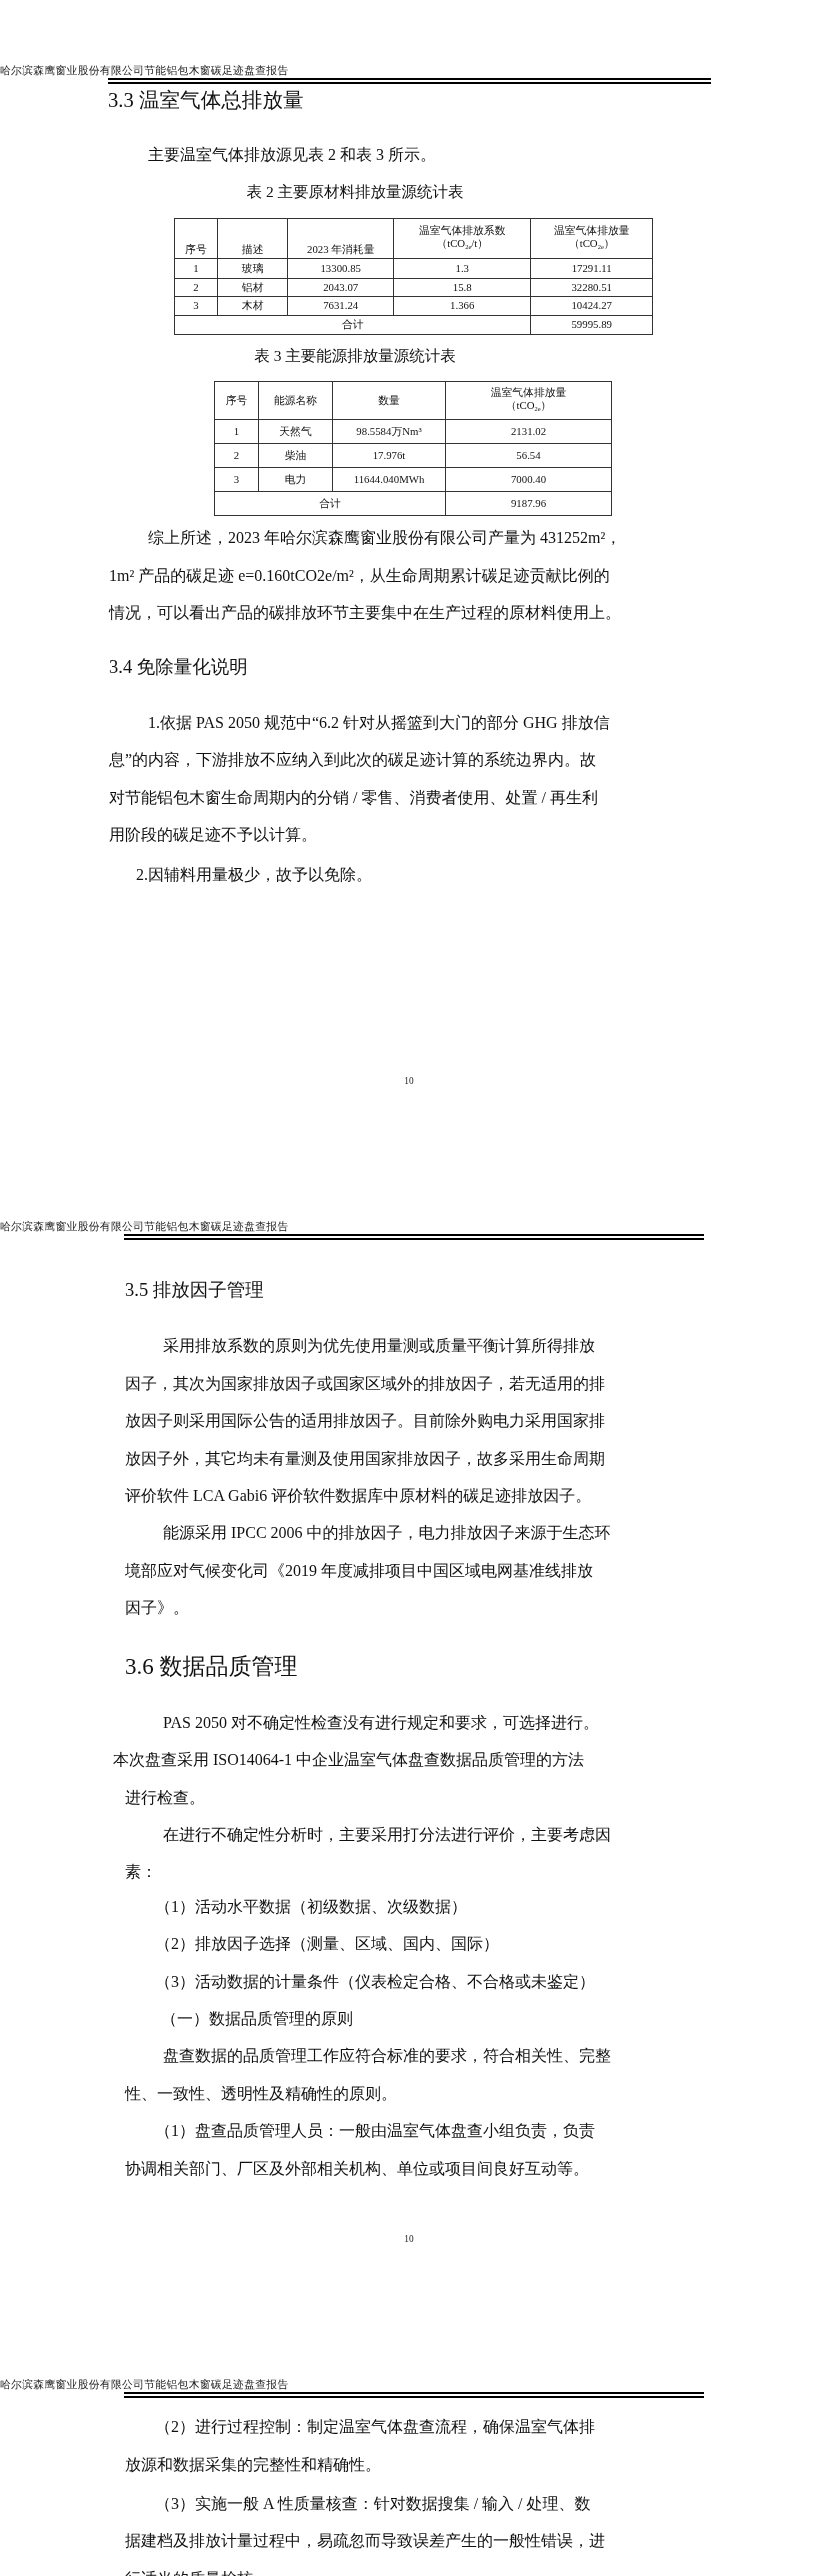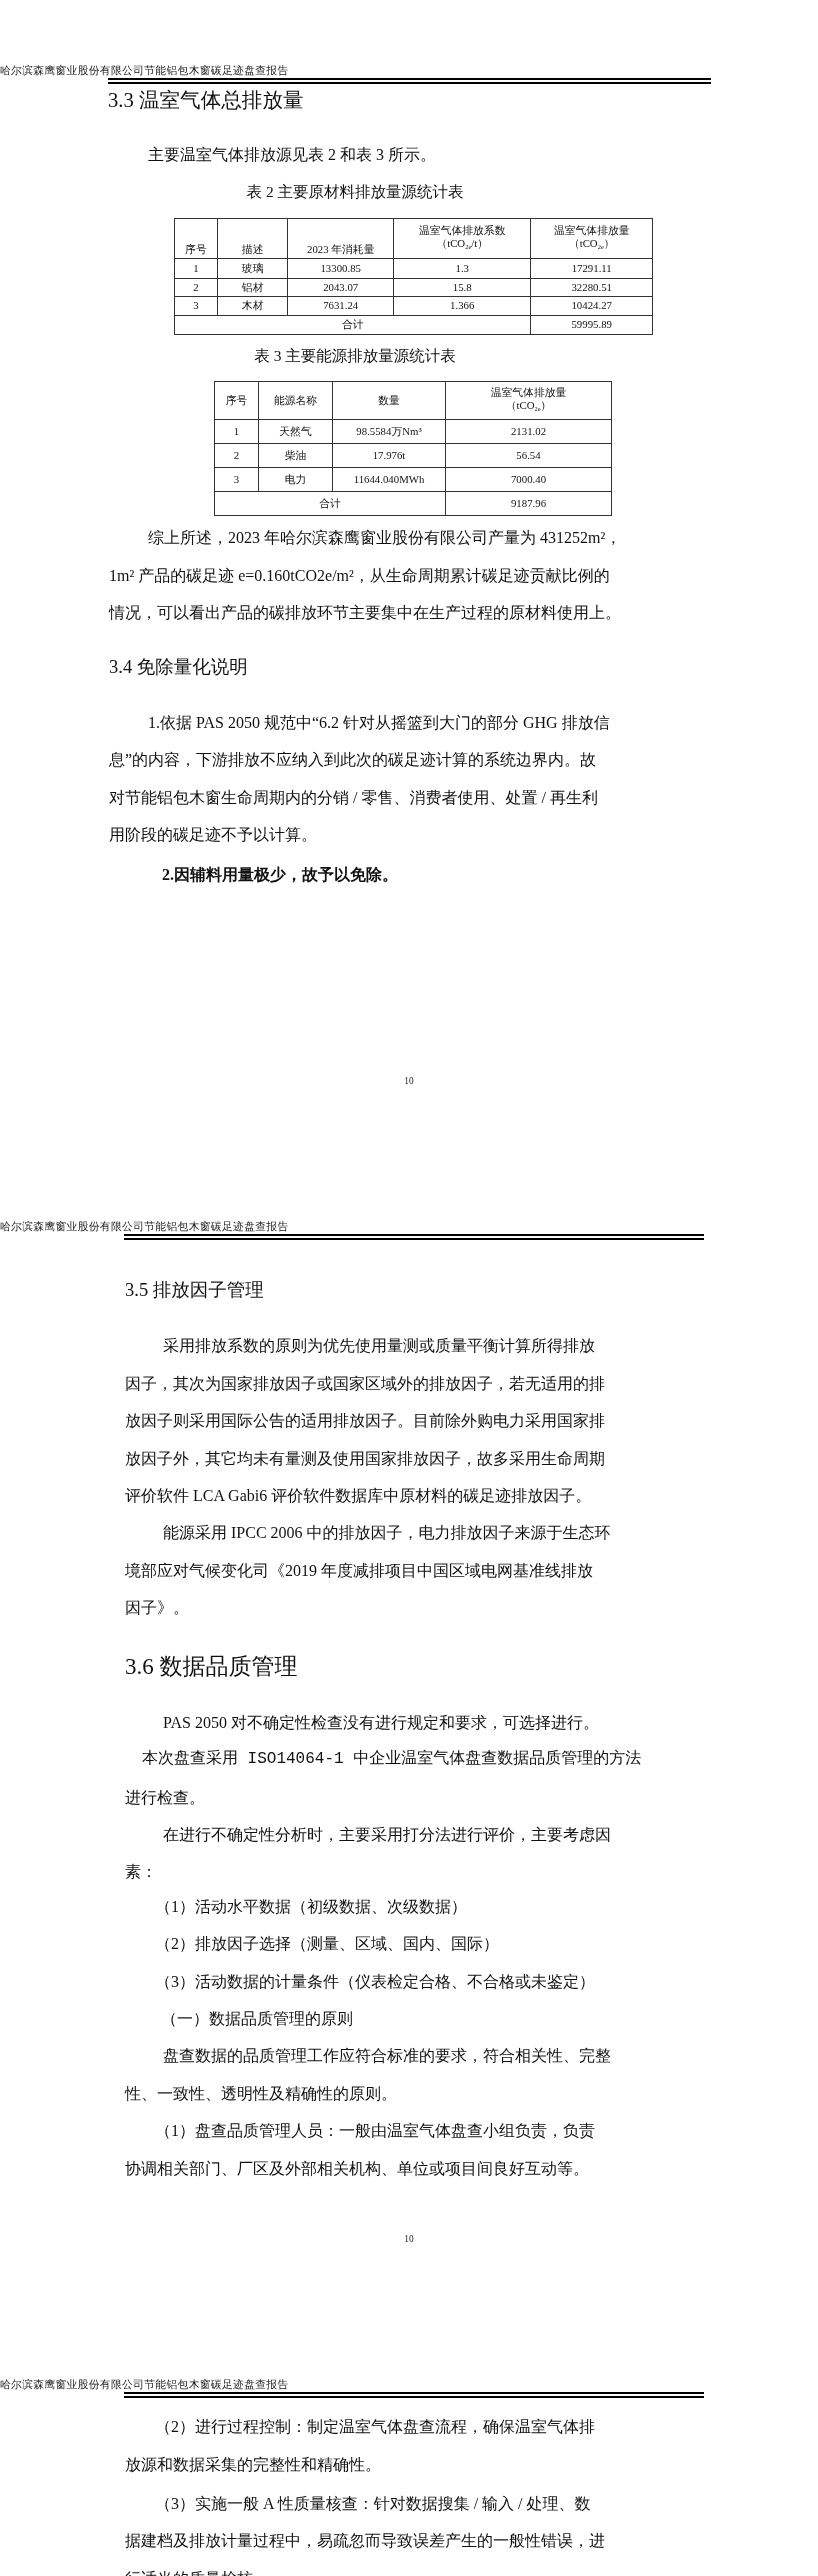--- a/index.html
+++ b/index.html
@@ -132,21 +132,21 @@
 
   <div class="line" style="left:148px;top:528px;">综上所述，2023 年哈尔滨森鹰窗业股份有限公司产量为 431252m²，</div>
   <div class="line" style="left:109px;top:566px;">1m² 产品的碳足迹 e=0.160tCO2e/m²，从生命周期累计碳足迹贡献比例的</div>
   <div class="line" style="left:109px;top:603px;">情况，可以看出产品的碳排放环节主要集中在生产过程的原材料使用上。</div>
 
   <div class="h2" style="left:109px;top:655px;font-size:18.5px;">3.4 免除量化说明</div>
   <div class="line" style="left:148px;top:713px;">1.依据 PAS 2050 规范中“6.2 针对从摇篮到大门的部分 GHG 排放信</div>
   <div class="line" style="left:109px;top:750px;">息”的内容，下游排放不应纳入到此次的碳足迹计算的系统边界内。故</div>
   <div class="line" style="left:109px;top:788px;">对节能铝包木窗生命周期内的分销 / 零售、消费者使用、处置 / 再生利</div>
   <div class="line" style="left:109px;top:825px;">用阶段的碳足迹不予以计算。</div>
-  <div class="line" style="left:162px;top:865px;font-weight:bold;">2.因辅料用量极少，故予以免除。</div>
+  <div class="line" style="left:136px;top:865px;">2.因辅料用量极少，故予以免除。</div>
 
   <div class="pgno" style="top:1076px;">10</div>
 </div>
 
 <div>
   <div class="hdr-text" style="top:1220px;">哈尔滨森鹰窗业股份有限公司节能铝包木窗碳足迹盘查报告</div>
   <div class="rule" style="left:124px;width:580px;top:1234px;"></div>
   <div class="rule" style="left:124px;width:580px;top:1238px;"></div>
 
   <div class="h2" style="left:125px;top:1278px;font-size:18.5px;">3.5 排放因子管理</div>
@@ -154,21 +154,21 @@
   <div class="line" style="left:125px;top:1374px;">因子，其次为国家排放因子或国家区域外的排放因子，若无适用的排</div>
   <div class="line" style="left:125px;top:1411px;">放因子则采用国际公告的适用排放因子。目前除外购电力采用国家排</div>
   <div class="line" style="left:125px;top:1449px;">放因子外，其它均未有量测及使用国家排放因子，故多采用生命周期</div>
   <div class="line" style="left:125px;top:1486px;">评价软件 LCA Gabi6 评价软件数据库中原材料的碳足迹排放因子。</div>
   <div class="line" style="left:163px;top:1523px;">能源采用 IPCC 2006 中的排放因子，电力排放因子来源于生态环</div>
   <div class="line" style="left:125px;top:1561px;">境部应对气候变化司《2019 年度减排项目中国区域电网基准线排放</div>
   <div class="line" style="left:125px;top:1598px;">因子》。</div>
 
   <div class="h2" style="left:125px;top:1654px;font-size:23px;">3.6  数据品质管理</div>
   <div class="line" style="left:163px;top:1713px;">PAS 2050 对不确定性检查没有进行规定和要求，可选择进行。</div>
-  <div class="line" style="left:142px;top:1750px;font-family:Liberation Mono, monospace;">本次盘查采用 ISO14064-1 中企业温室气体盘查数据品质管理的方法</div>
+  <div class="line" style="left:113px;top:1750px;">本次盘查采用 ISO14064-1 中企业温室气体盘查数据品质管理的方法</div>
   <div class="line" style="left:125px;top:1788px;">进行检查。</div>
   <div class="line" style="left:163px;top:1825px;">在进行不确定性分析时，主要采用打分法进行评价，主要考虑因</div>
   <div class="line" style="left:125px;top:1862px;">素：</div>
   <div class="line" style="left:155px;top:1897px;">（1）活动水平数据（初级数据、次级数据）</div>
   <div class="line" style="left:155px;top:1934px;">（2）排放因子选择（测量、区域、国内、国际）</div>
   <div class="line" style="left:155px;top:1972px;">（3）活动数据的计量条件（仪表检定合格、不合格或未鉴定）</div>
   <div class="line" style="left:161px;top:2009px;">（一）数据品质管理的原则</div>
   <div class="line" style="left:163px;top:2046px;">盘查数据的品质管理工作应符合标准的要求，符合相关性、完整</div>
   <div class="line" style="left:125px;top:2084px;">性、一致性、透明性及精确性的原则。</div>
   <div class="line" style="left:155px;top:2121px;">（1）盘查品质管理人员：一般由温室气体盘查小组负责，负责</div>

